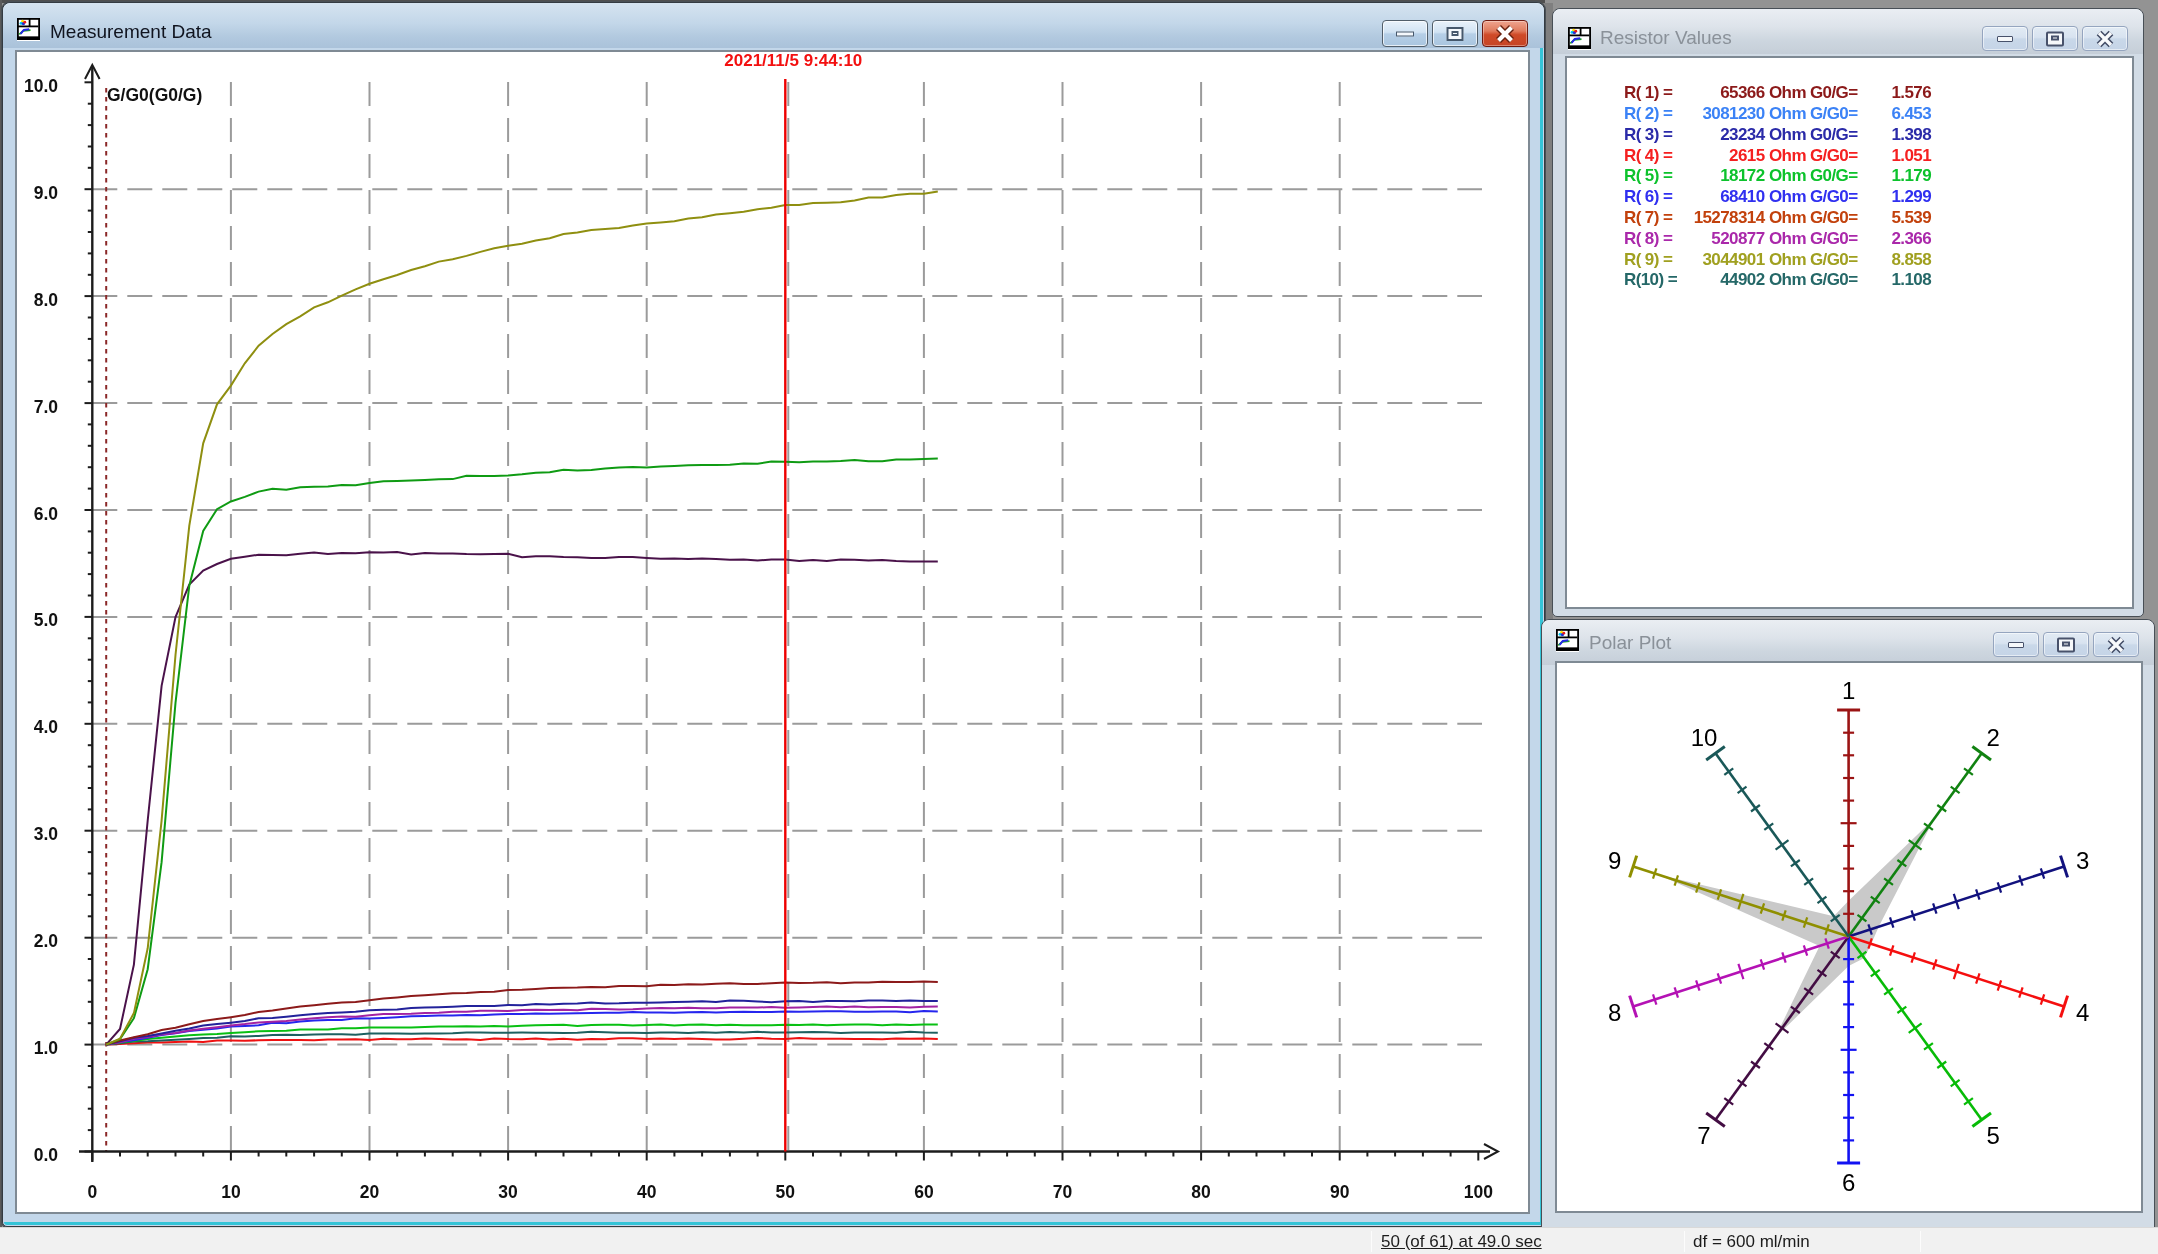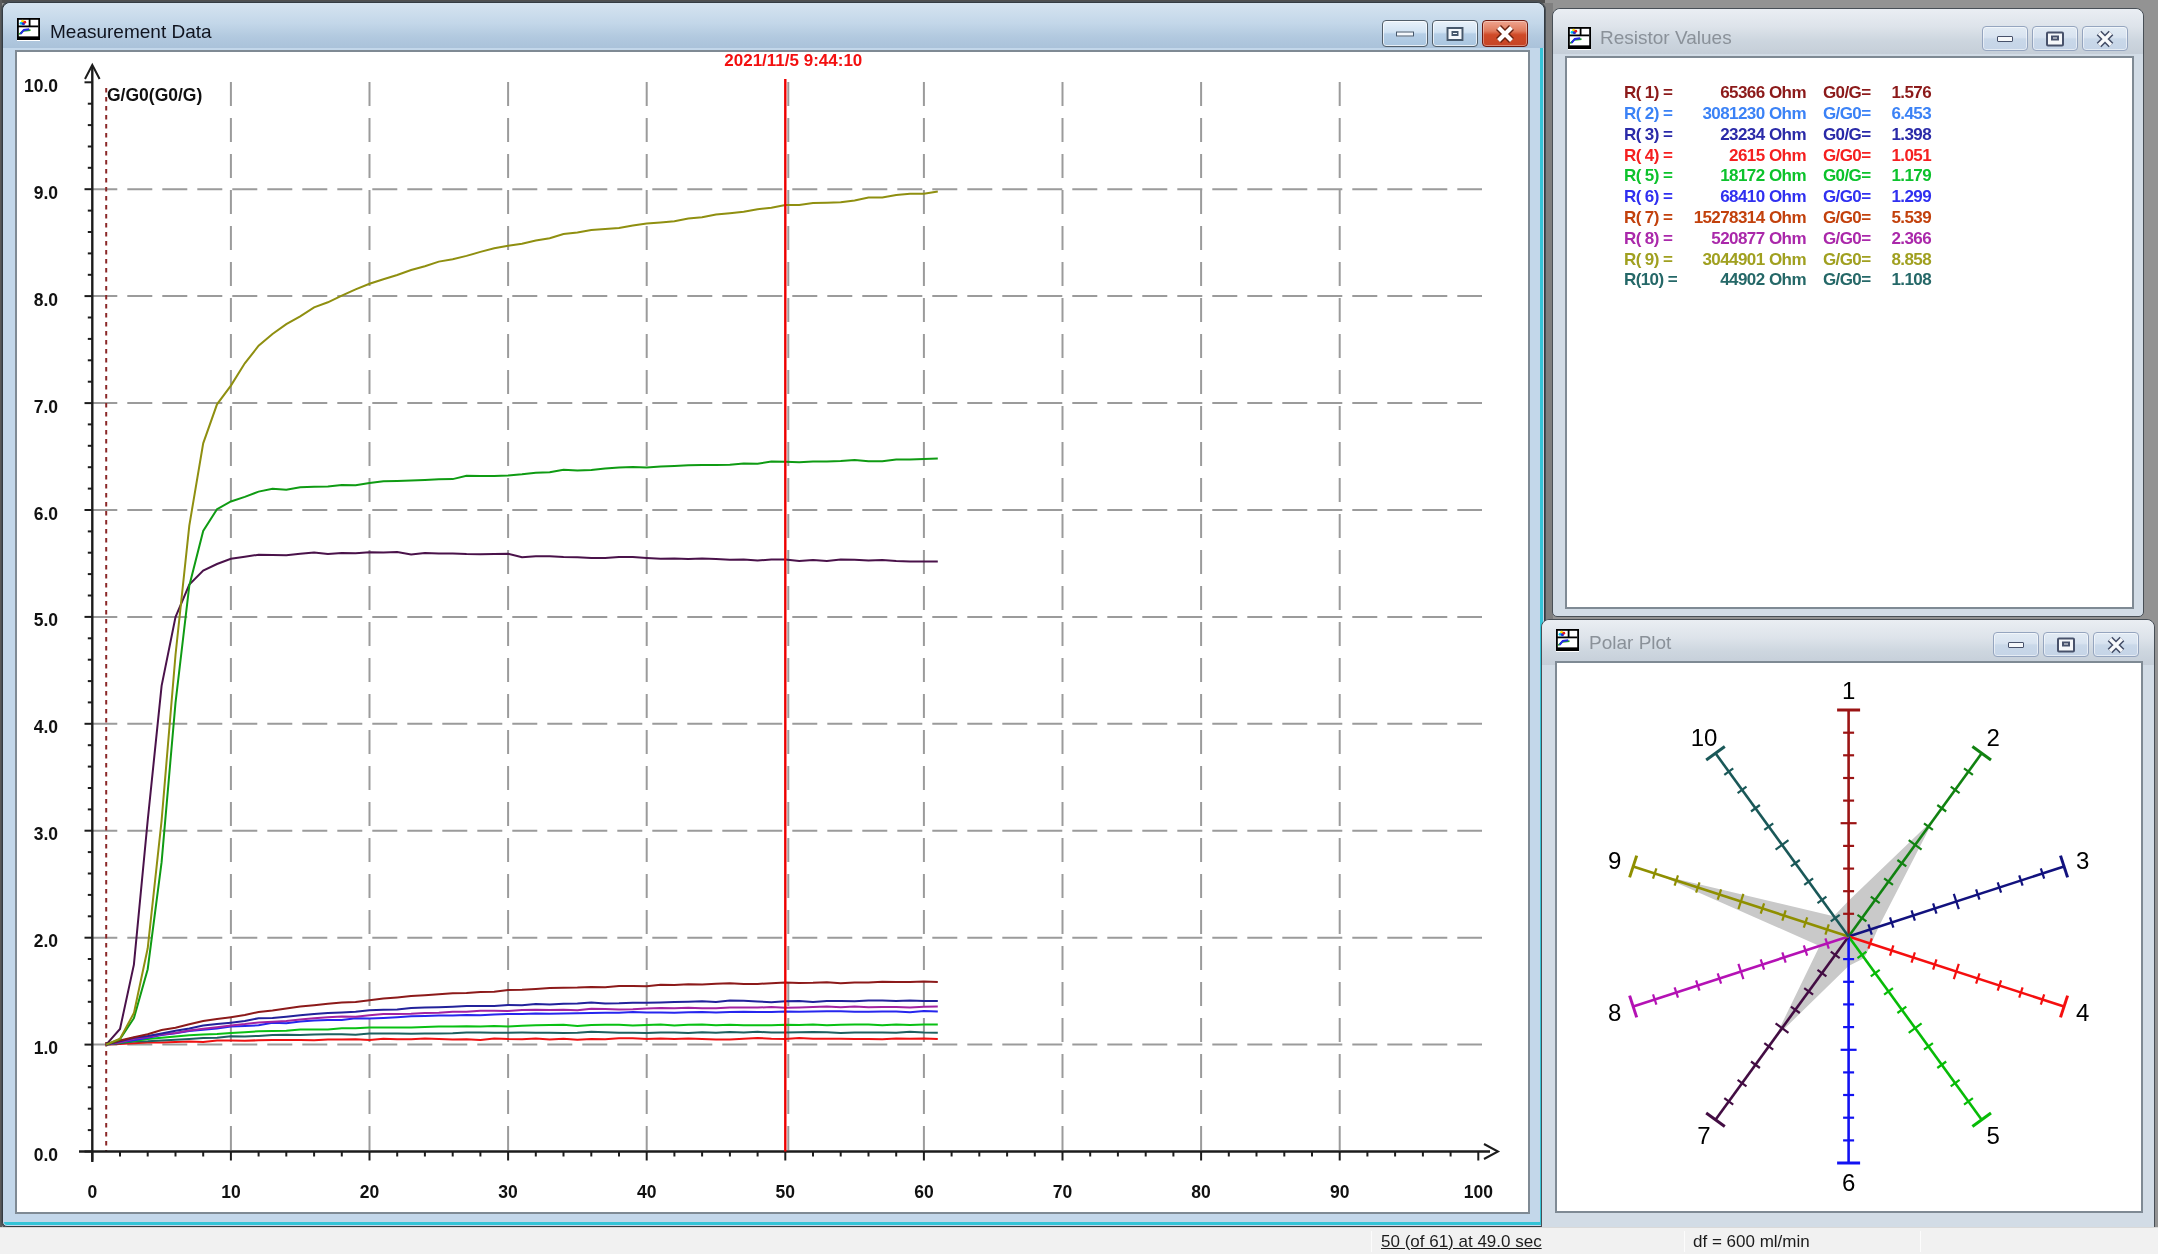--- a/index.html
+++ b/index.html
@@ -23,21 +23,21 @@
 .cbtn { width:46px; height:27px; border-radius:4px; position:relative; }
 .cb-act { border:1px solid #525f6b; background:linear-gradient(#e9f2fb 0%, #d1e3f3 45%, #b6cfe7 52%, #a9c5df 100%); box-shadow: inset 0 0 0 1px rgba(255,255,255,.7); }
 .cb-inact { border:1px solid #95a5bf; background:linear-gradient(#e2ebf4 0%, #d8e3f0 45%, #c9d8e9 52%, #c5d4e7 100%); box-shadow: inset 0 0 0 1px rgba(255,255,255,.55); }
 .cb-close-act { border:1px solid #6e1a10; background:linear-gradient(#efa590 0%, #e07b5d 40%, #cf4a28 55%, #c64526 100%); box-shadow: inset 0 0 0 1px rgba(255,255,255,.35); }
 .glyph { position:absolute; left:50%; top:50%; transform:translate(-50%,-50%); }
 .client { position:absolute; background:#fff; border:2px solid #7f8a94; }
 .rrow { position:absolute; left:0; width:100%; height:21px; line-height:21px; font-size:17px; font-weight:bold; letter-spacing:-0.6px; white-space:pre;margin-left:32px; }
 .rlab { position:absolute; left:25px; }
 .rnum { position:absolute; right:399.5px; }
 .rohm { position:absolute; left:170px; }
-.rgg  { position:absolute; left:224px;text-align:right; }
+.rgg  { position:absolute; left:211px;text-align:right; }
 .rval { position:absolute; right:233px; }
 .axlab { fill:#111; }
 .datelab { fill:#f31010; font-size:17px; }
 #statusbar { position:absolute; left:0; top:1227px; width:2158px; height:27px; background:#f1f1f1; border-top:1px solid #d9d9d9; font-size:17px; color:#1c1c1c; }
 .sep { position:absolute; top:3px; height:21px; width:1px; background:#cccccc; border-right:1px solid #fcfcfc; }
 </style></head>
 <body>
 <div id="mditop"></div>
 <div id="mdileft"></div>
 <div id="gapstrip"></div>

